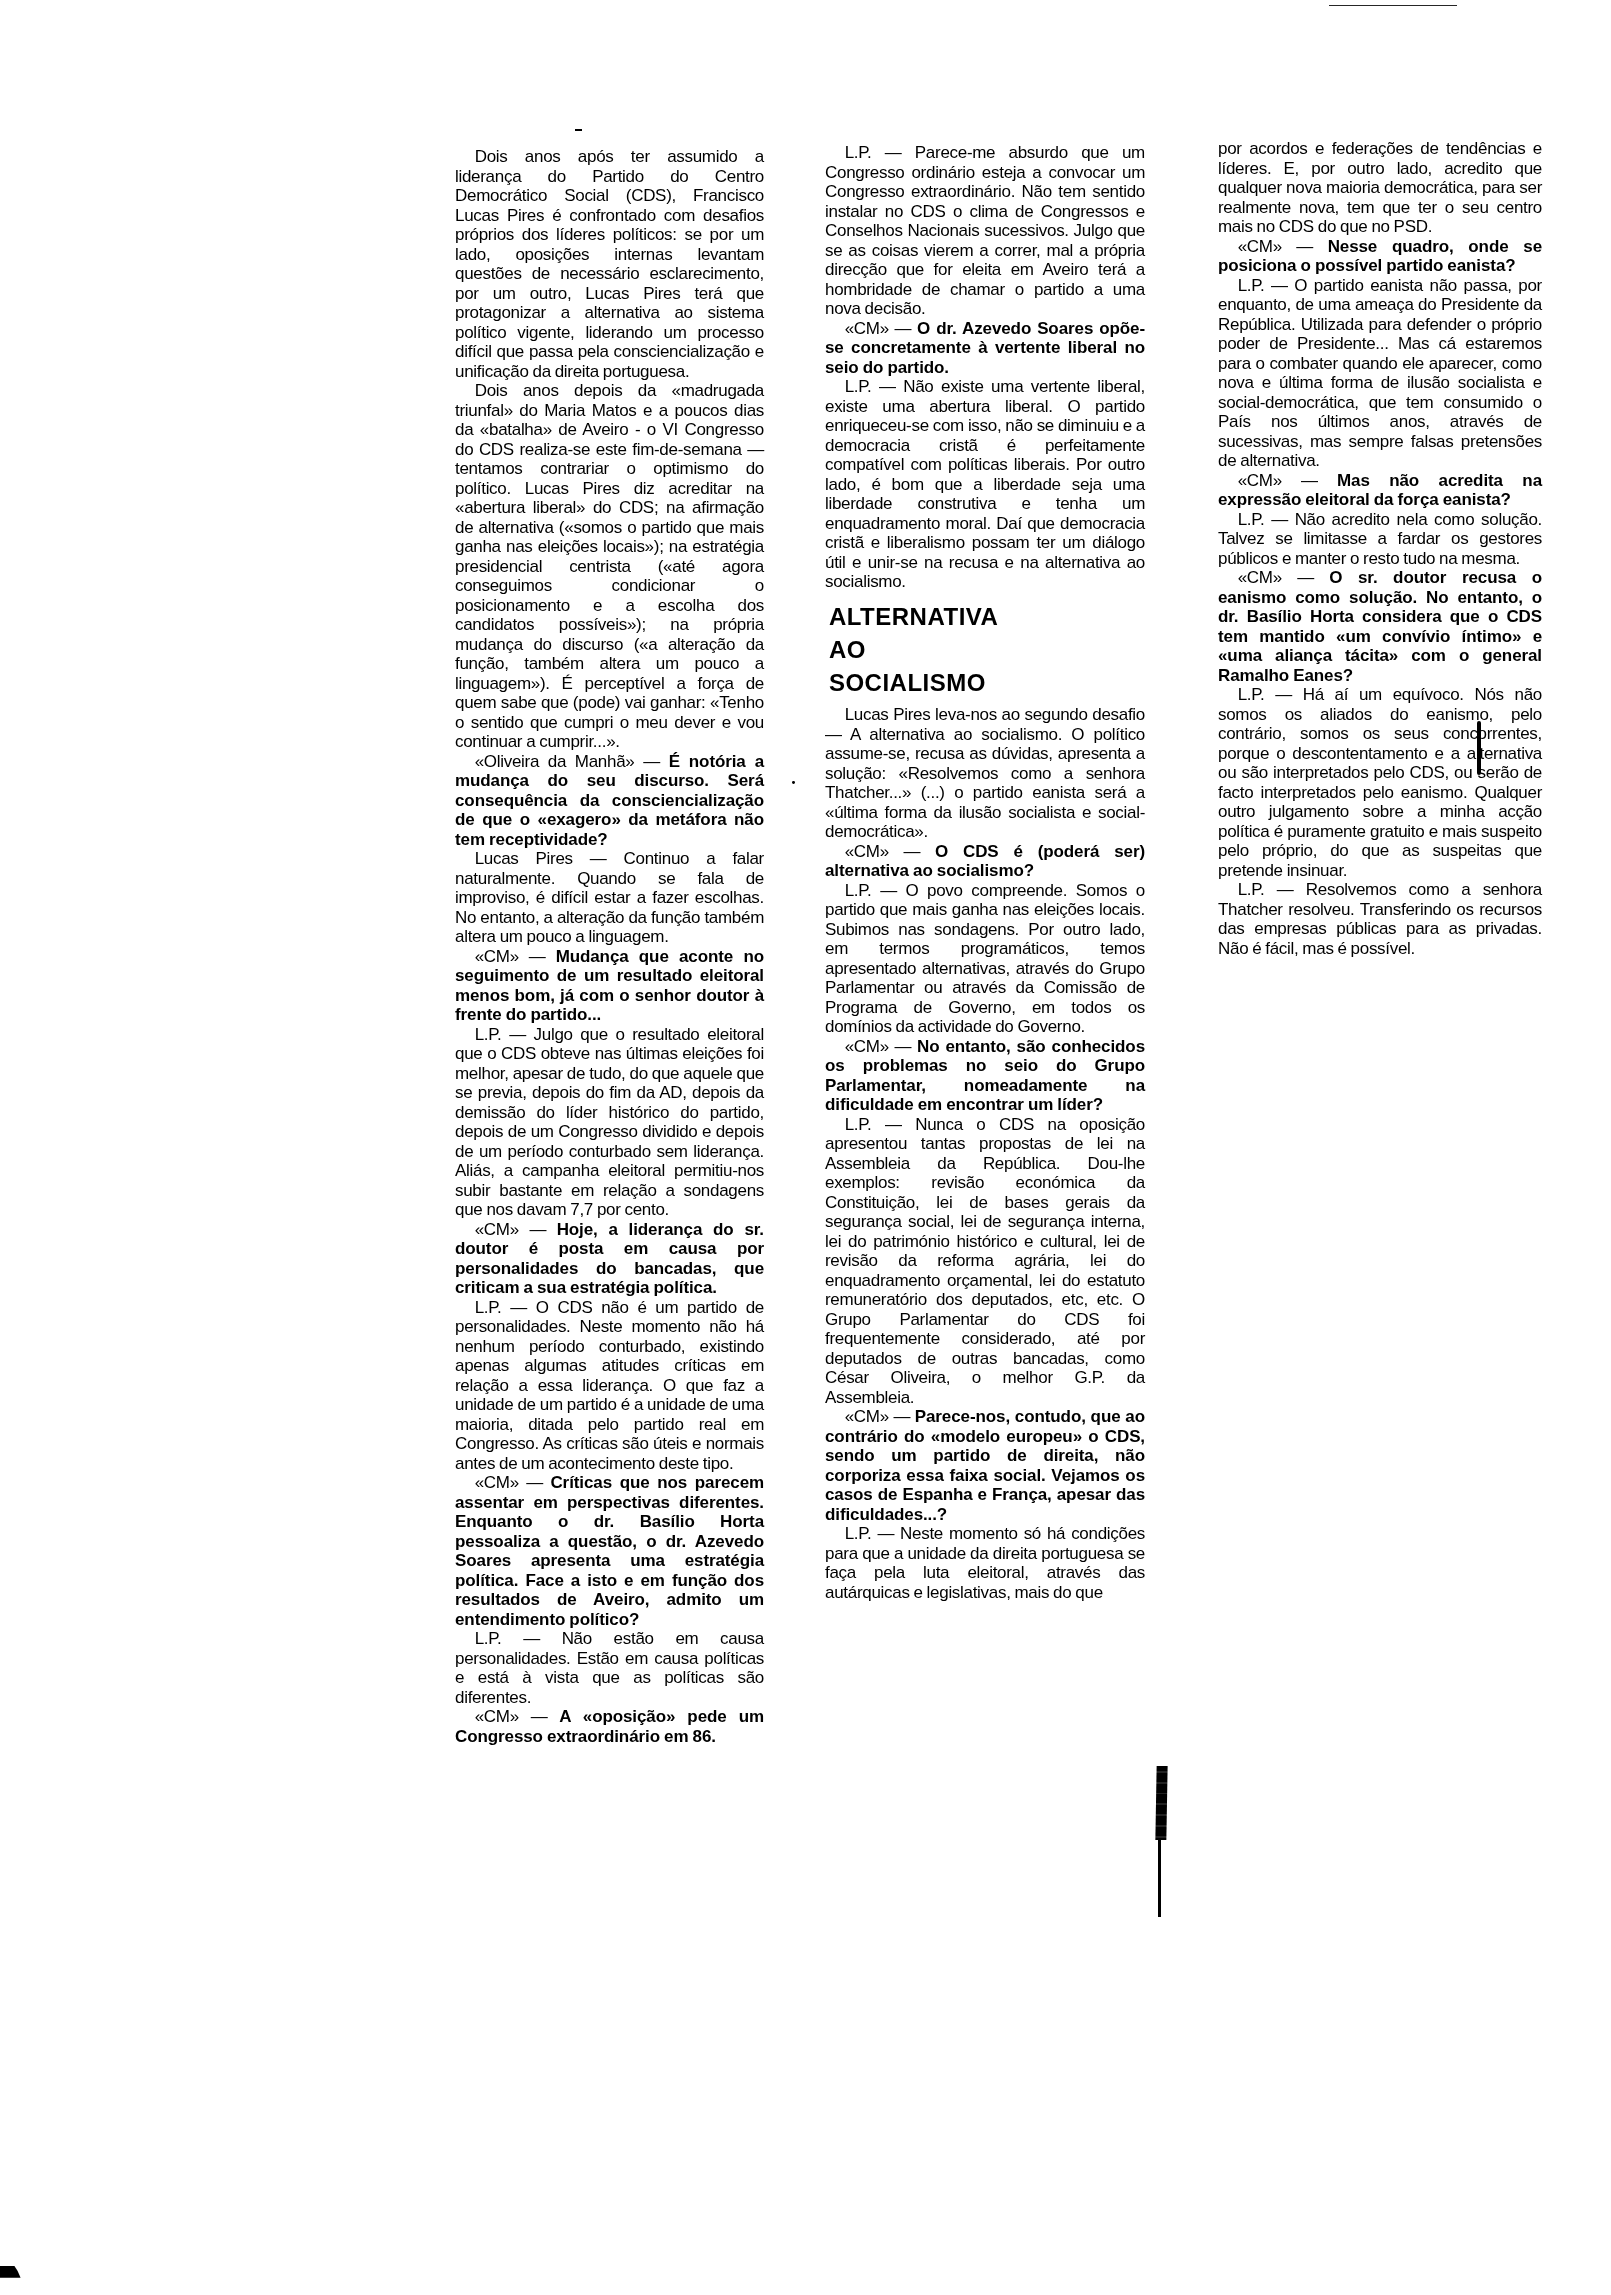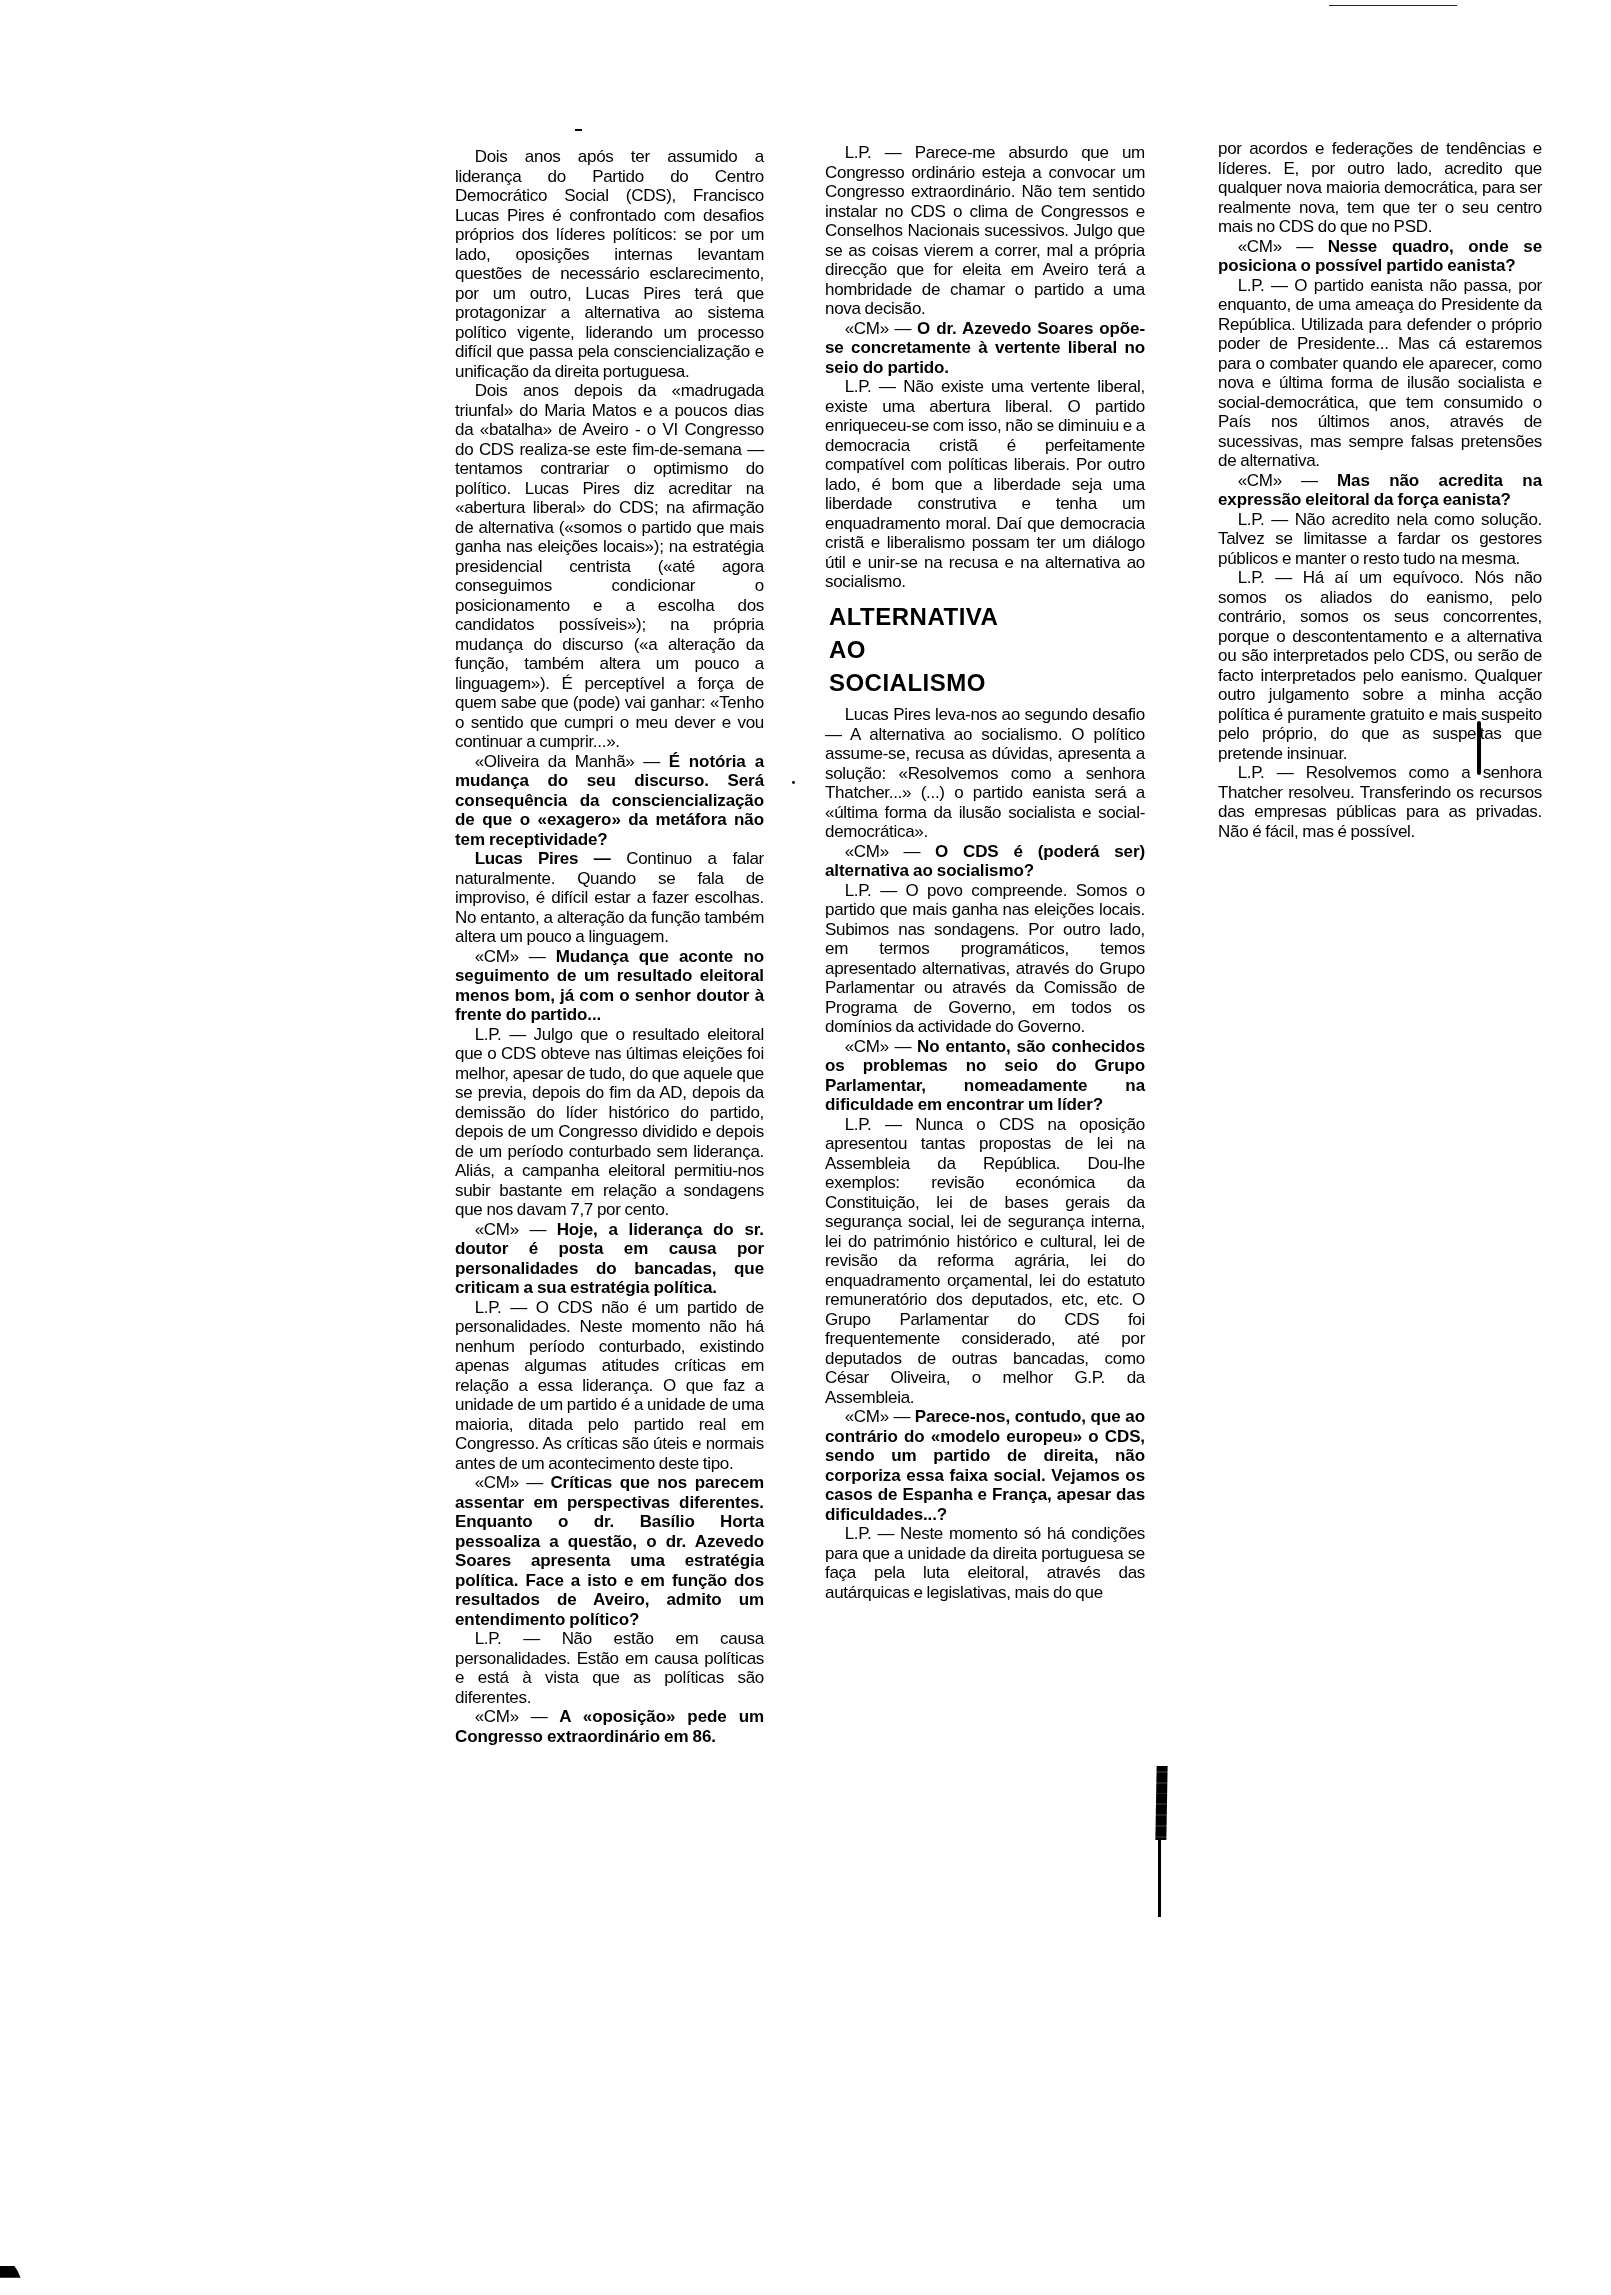--- a/index.html
+++ b/index.html
@@ -51,21 +51,21 @@
     text-indent: 19.7px;
   }
   .q {
     font-weight: bold;
     letter-spacing: -0.1px;
   }
   .speaker {
     font-weight: normal;
   }
   .speaker-b {
-    font-weight: bold;
+    font-weight: normal;
   }
   .section-heading {
     font-family: "Liberation Sans", "DejaVu Sans", sans-serif;
     font-weight: bold;
     font-size: 24px;
     line-height: 33px;
     letter-spacing: 0.5px;
     margin: 8.8px 0 5.9px 3.9px;
     text-align: left;
     text-indent: 0;
@@ -230,20 +230,24 @@
     </p>
     <p class="para">
       <span class="speaker">«CM» —</span>
       <span class="q">Mas não acredita na expressão eleitoral da força eanista?</span>
     </p>
     <p class="para">
       <span class="speaker">L.P. —</span>
       <span>Não acredito nela como solução. Talvez se limitasse a fardar os gestores públicos e manter o resto tudo na mesma.</span>
     </p>
     <p class="para">
+      <span class="speaker">«CM» —</span>
+      <span class="q">O sr. doutor recusa o eanismo como solução. No entanto, o dr. Basílio Horta considera que o CDS tem mantido «um convívio íntimo» e «uma aliança tácita» com o general Ramalho Eanes?</span>
+    </p>
+    <p class="para">
       <span class="speaker">L.P. —</span>
       <span>Há aí um equívoco. Nós não somos os aliados do eanismo, pelo contrário, somos os seus concorrentes, porque o descontentamento e a alternativa ou são interpretados pelo CDS, ou serão de facto interpretados pelo eanismo. Qualquer outro julgamento sobre a minha acção política é puramente gratuito e mais suspeito pelo próprio, do que as suspeitas que pretende insinuar.</span>
     </p>
     <p class="para">
       <span class="speaker">L.P. —</span>
       <span>Resolvemos como a senhora Thatcher resolveu. Transferindo os recursos das empresas públicas para as privadas. Não é fácil, mas é possível.</span>
     </p>
   </section>
 
 </article>

